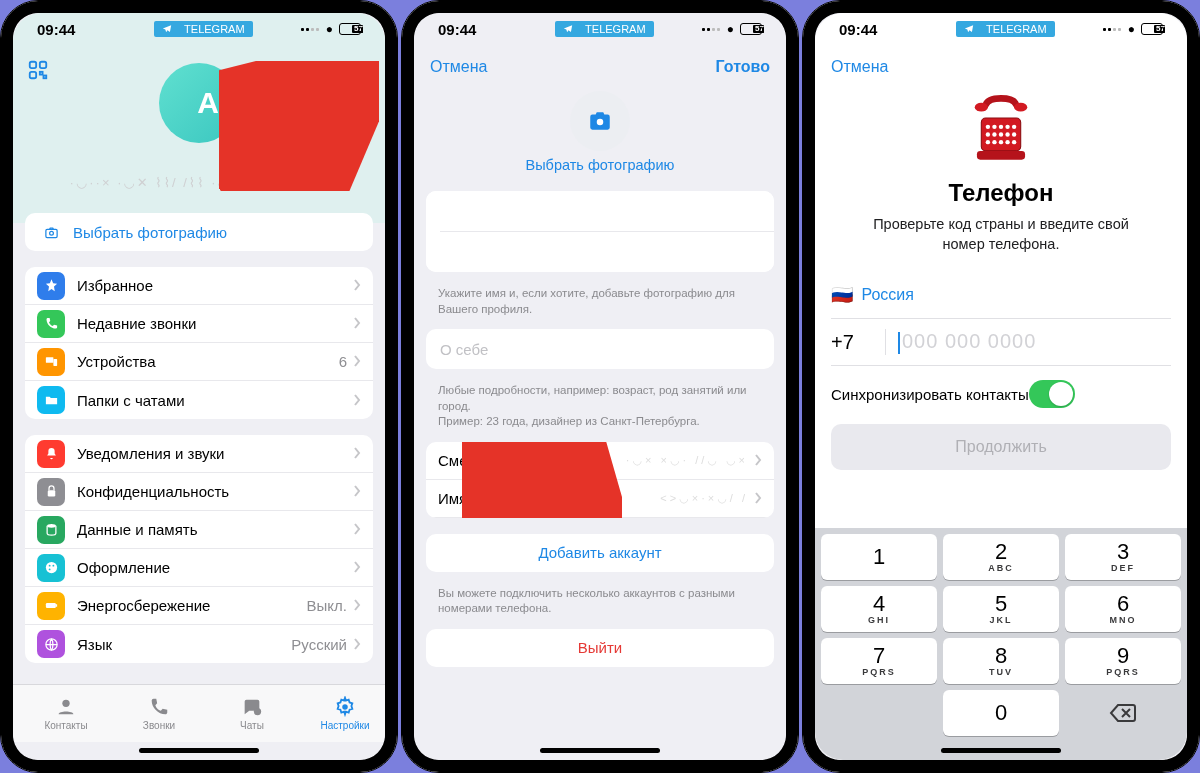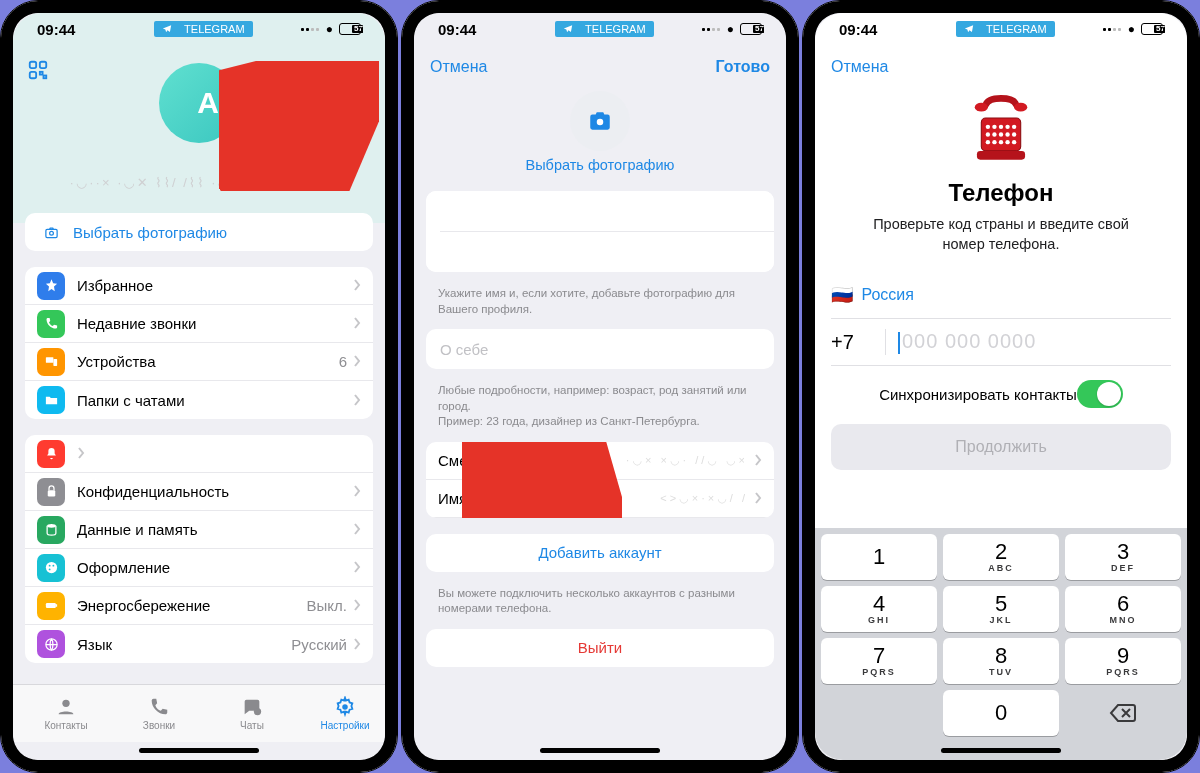--- a/index.html
+++ b/index.html
@@ -68,21 +68,21 @@
   .p3 .sub { text-align:center; font-size:14.5px; color:#202022; padding:0 36px; line-height:1.35;}
   .p3 .countryrow { display:flex; align-items:center; padding:12px 0; margin:18px 16px 0; border-bottom:1px solid #e0e0e4; font-size:16px;}
   .p3 .flag { font-size:18px; margin-right:8px;}
   .p3 .country { color:#1e88e5;}
   .p3 .numrow { display:flex; align-items:center; margin:0 16px; padding:10px 0; border-bottom:1px solid #e0e0e4;}
   .p3 .prefix { font-size:20px; width:54px;}
   .p3 .sep { width:1px; height:26px; background:#e0e0e4; margin-right:12px;}
   .p3 .numinput { font-size:20px; color:#d2d2d6; letter-spacing:1px; position:relative;}
   .p3 .caret { display:inline-block; width:2px; height:22px; background:#1e88e5; vertical-align:middle; margin-right:2px; animation:blink 1s infinite;}
   @keyframes blink { 50% {opacity:0;} }
-  .p3 .syncrow { display:flex; align-items:center; justify-content:center; padding:14px 16px 12px; font-size:15px;}
+  .p3 .syncrow { display:flex; align-items:center; justify-content:flex-start; padding:14px 16px 12px; font-size:15px;}
   .toggle { width:46px; height:28px; border-radius:14px; background:#34c759; position:relative;}
   .toggle::after { content:""; position:absolute; right:2px; top:2px; width:24px; height:24px; background:#fff; border-radius:12px; box-shadow:0 1px 2px rgba(0,0,0,.2);}
   .bigbtn { margin:4px 16px 4px; background:#e9e9ee; color:#b0b0b5; text-align:center; padding:14px; border-radius:10px; font-size:16px;}
 
   
   .keypad { background:#d2d4d9; padding:6px; display:grid; grid-template-columns:repeat(3,1fr); gap:6px;}
   .key { background:#fff; border-radius:6px; height:46px; display:flex; flex-direction:column; align-items:center; justify-content:center; box-shadow:0 1px 0 #9a9ca0;}
   .key .n { font-size:22px; font-weight:400; line-height:1;}
   .key .l { font-size:9px; letter-spacing:2px; color:#3a3a3c; font-weight:600;}
   .key.blank { background:transparent; box-shadow:none;}
@@ -214,20 +214,21 @@
               </svg></span>
           </div>
         </div>
     <div class="group" id="p1-gb">
           <div class="row">
             <span class="ico c-red">
               <svg viewBox="0 0 24 24" fill="#fff">
                 <path d="M12 3a5 5 0 00-5 5v4l-2 3h14l-2-3V8a5 5 0 00-5-5zM10 19a2 2 0 004 0"></path>
               </svg>
             </span>
+            <span class="label">Уведомления и звуки</span>
             <span class="chev"><svg viewBox="0 0 8 12" fill="none" stroke="currentColor" stroke-width="2">
                 <path d="M2 1l4 5-4 5"></path>
               </svg></span>
           </div>
           <div class="row">
             <span class="ico c-gray">
               <svg viewBox="0 0 24 24" fill="#fff">
                 <rect x="6" y="10" width="12" height="10" rx="2"></rect>
                 <path d="M8 10V7a4 4 0 018 0v3" fill="none" stroke="#fff" stroke-width="2"></path>
               </svg>

